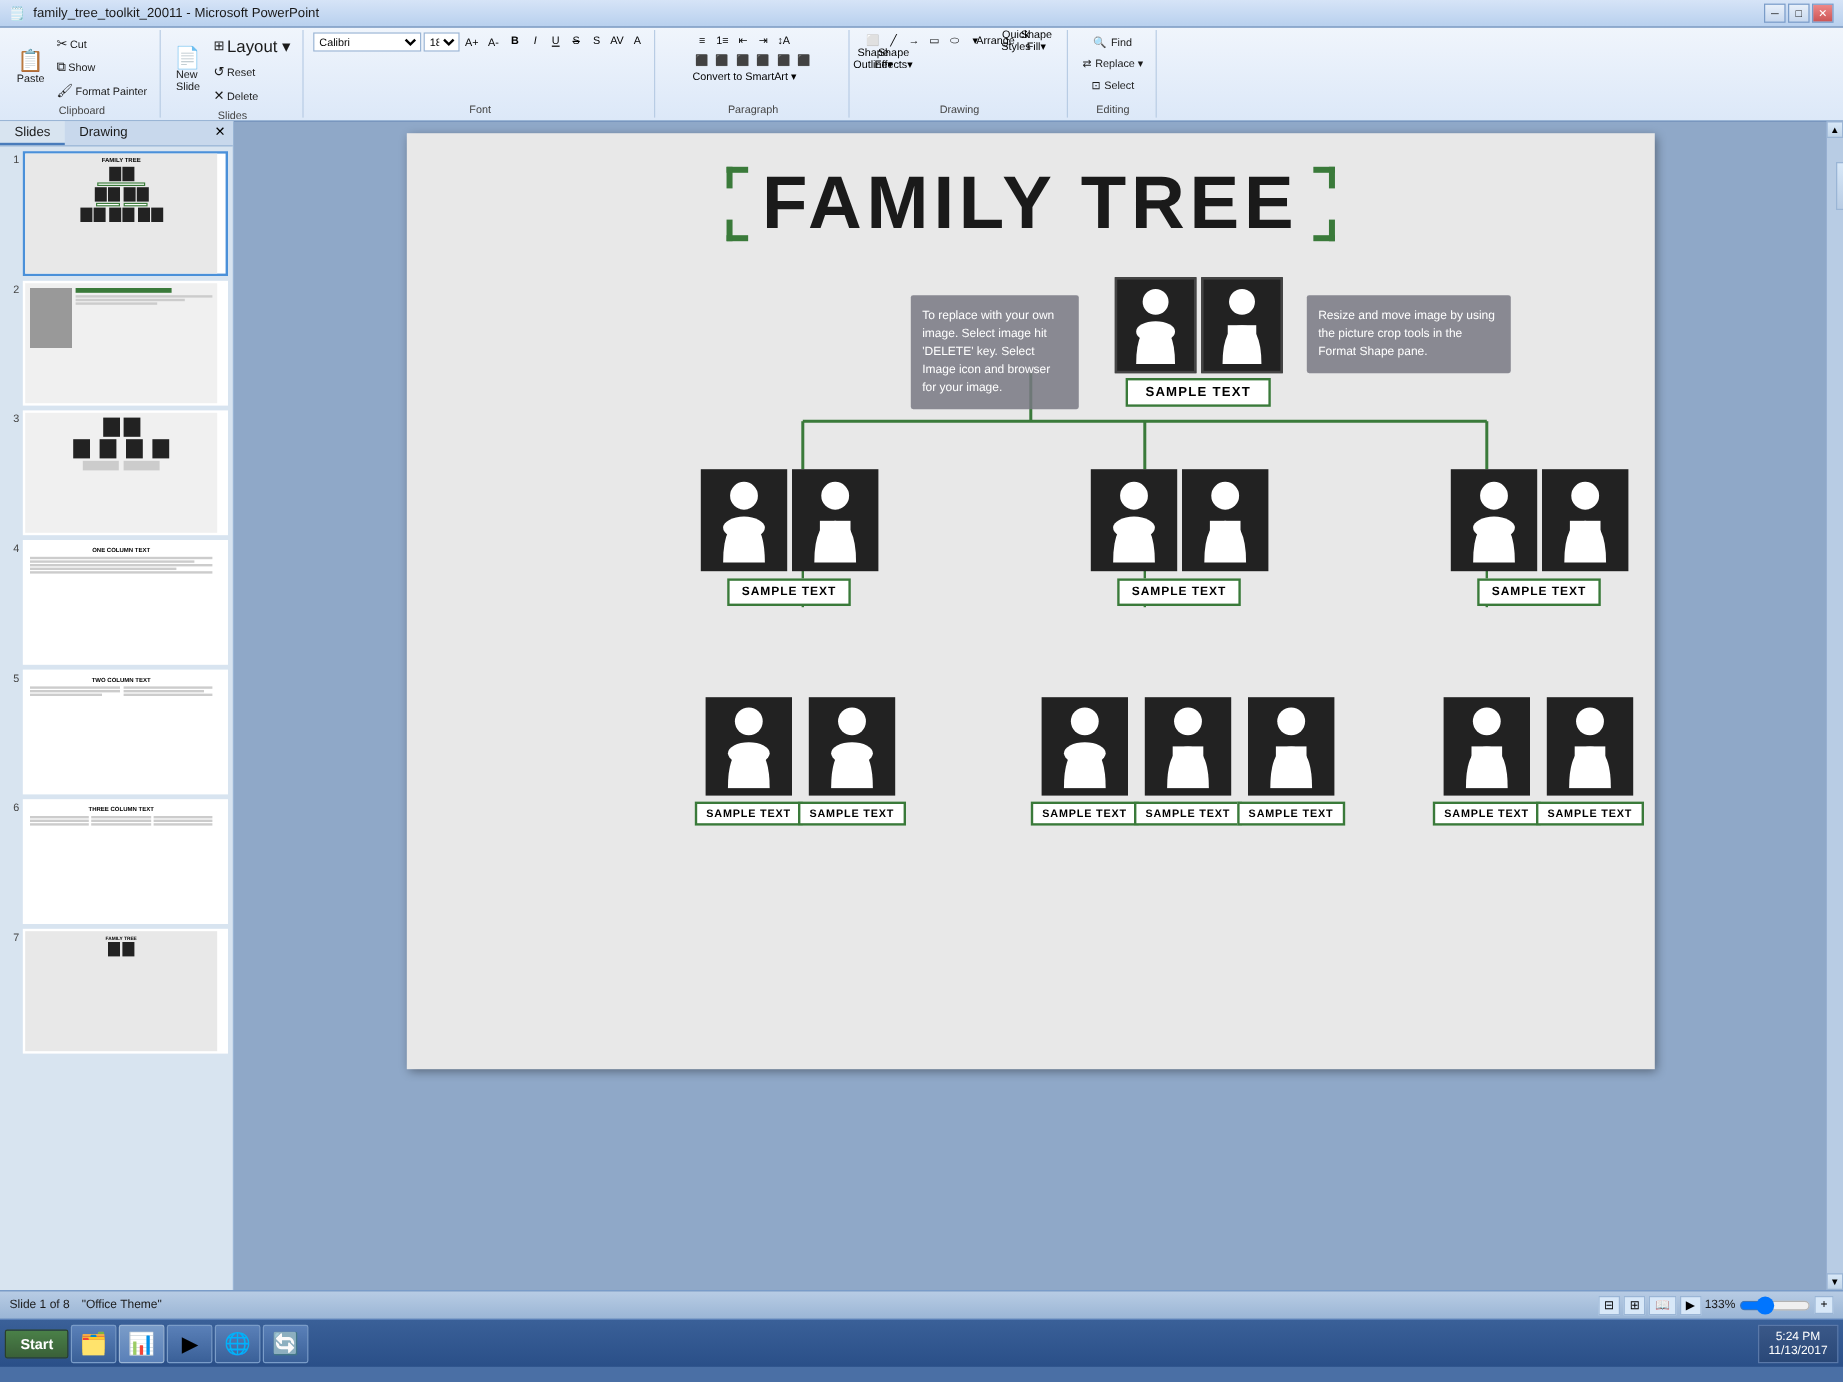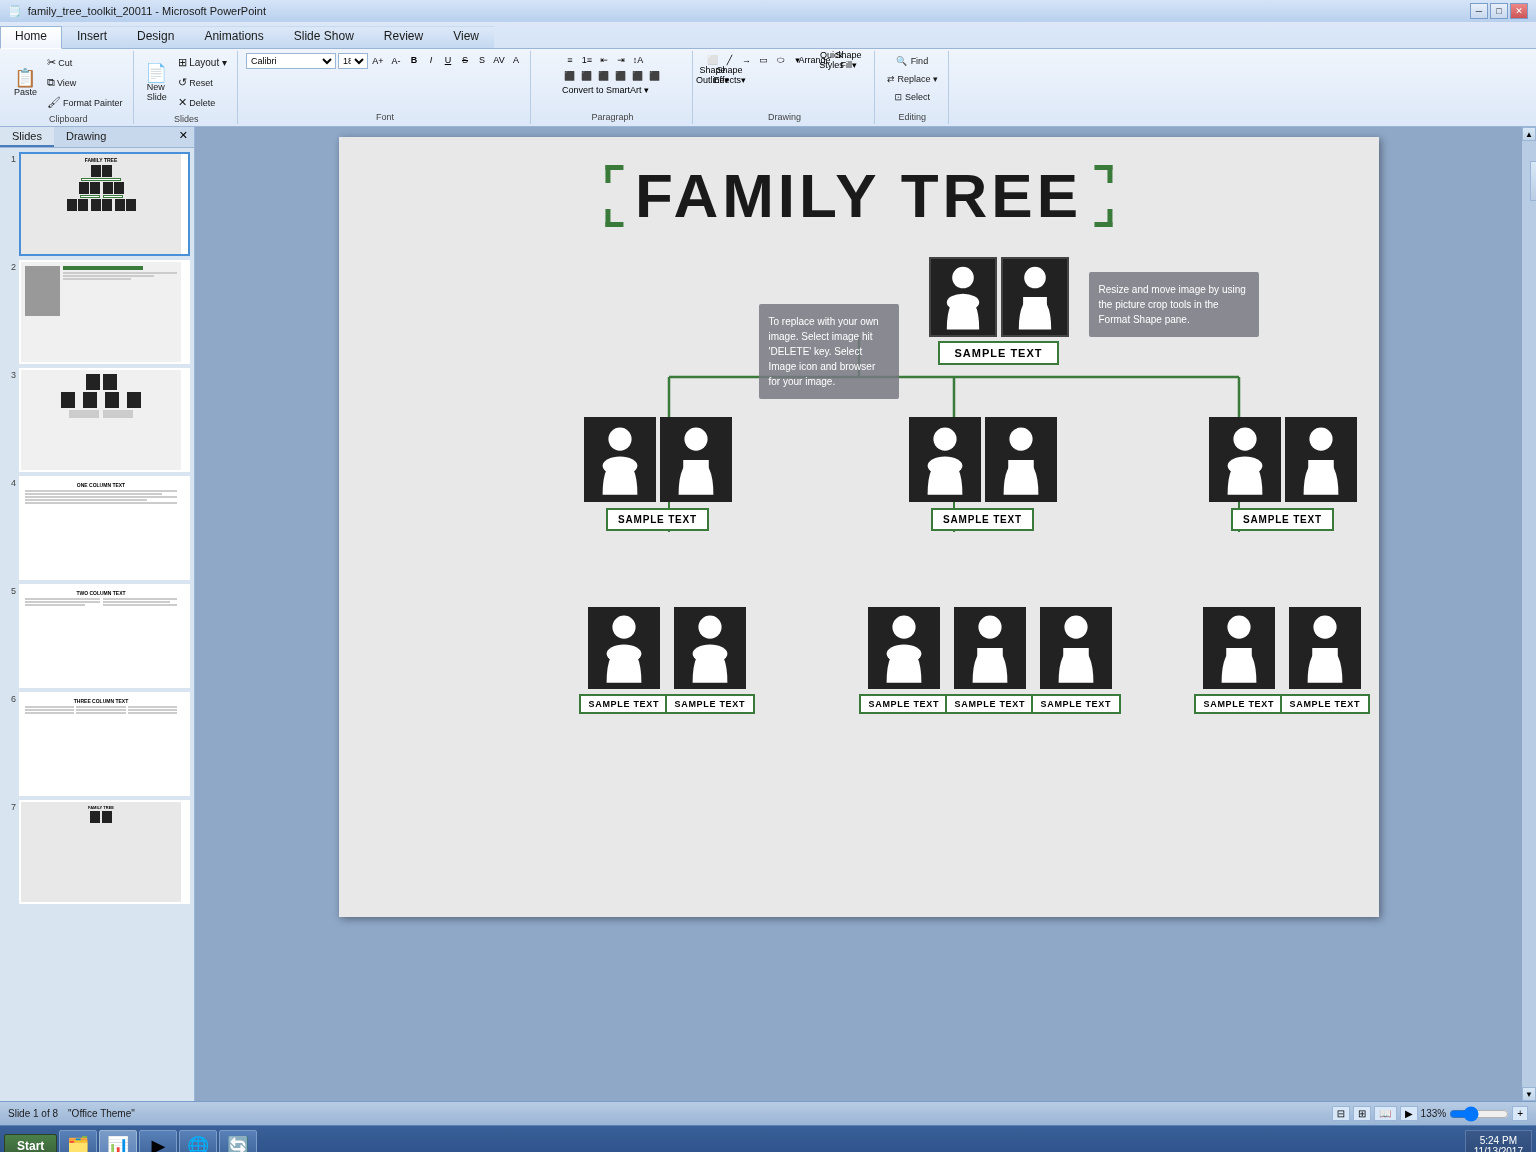--- a/index.html
+++ b/index.html
@@ -94,65 +94,56 @@
     <span>family_tree_toolkit_20011 - Microsoft PowerPoint</span>
   </div>
   <div class="title-bar-controls">
     <div class="tb-btn">─</div>
     <div class="tb-btn">□</div>
     <div class="tb-btn" style="background:linear-gradient(to bottom,#e88,#c55);color:white;">✕</div>
   </div>
 </div>
 
 <div class="ribbon">
-  <div class="ribbon-tabs">
-    <div class="ribbon-tab active">Home</div>
-    <div class="ribbon-tab">Insert</div>
-    <div class="ribbon-tab">Design</div>
-    <div class="ribbon-tab">Animations</div>
-    <div class="ribbon-tab">Slide Show</div>
-    <div class="ribbon-tab">Review</div>
-    <div class="ribbon-tab">View</div>
-  </div>
   <div class="ribbon-content">
 
     <div class="ribbon-group">
       <div class="ribbon-group-content">
         <div class="rib-btn">
           <span class="rib-icon">📋</span>
           <span>Paste</span>
         </div>
         <div style="display:flex;flex-direction:column;gap:1px;">
           <div class="rib-btn" style="flex-direction:row;gap:2px;">
             <span class="rib-icon-sm">✂</span>
             <span style="font-size:9px;text-align:right;">Cut</span>
           </div>
           <div class="rib-btn" style="flex-direction:row;gap:2px;">
             <span class="rib-icon-sm">⧉</span>
-            <span style="font-size:9px;">View</span>
+            <span style="font-size:9px;">Show</span>
           </div>
           <div class="rib-btn" style="flex-direction:row;gap:2px;">
             <span class="rib-icon-sm">🖌</span>
             <span style="font-size:9px;">Format Painter</span>
           </div>
         </div>
       </div>
       <div class="ribbon-group-label">Clipboard</div>
     </div>
 
     <div class="ribbon-group">
       <div class="ribbon-group-content">
         <div class="rib-btn">
           <span class="rib-icon">📄</span>
           <span>New<br>Slide</span>
         </div>
         <div style="display:flex;flex-direction:column;gap:1px;">
           <div class="rib-btn" style="flex-direction:row;gap:2px;">
             <span class="rib-icon-sm">⊞</span>
-            <span style="font-size:10px;">Layout ▾</span>
+            <span style="font-size:14px;">Layout ▾</span>
           </div>
           <div class="rib-btn" style="flex-direction:row;gap:2px;">
             <span class="rib-icon-sm">↺</span>
             <span style="font-size:9px;">Reset</span>
           </div>
           <div class="rib-btn" style="flex-direction:row;gap:2px;">
             <span class="rib-icon-sm">✕</span>
             <span style="font-size:9px;">Delete</span>
           </div>
         </div>
@@ -429,21 +420,21 @@
                 <div style="position:absolute;bottom:0;left:0;width:18px;height:18px;border-bottom:5px solid #3a7a3a;border-left:5px solid #3a7a3a;"></div>
               </div>
               <div style="font-size:62px;font-weight:900;color:#1a1a1a;font-family:'Arial Black',sans-serif;letter-spacing:4px;line-height:1;">FAMILY TREE</div>
               <div style="position:absolute;right:0;top:0;bottom:0;width:22px;">
                 <div style="position:absolute;top:0;right:0;width:18px;height:18px;border-top:5px solid #3a7a3a;border-right:5px solid #3a7a3a;"></div>
                 <div style="position:absolute;bottom:0;right:0;width:18px;height:18px;border-bottom:5px solid #3a7a3a;border-right:5px solid #3a7a3a;"></div>
               </div>
             </div>
           </div>
 
-          <div class="info-box" style="left:420px;top:135px;width:140px;margin-top:32px;">
+          <div class="info-box" style="left:420px;top:135px;width:140px;">
             <span>To replace with your own image. Select image hit 'DELETE' key. Select Image icon and browser for your image.</span>
           </div>
 
           <div style="position:absolute;left:590px;top:120px;display:flex;gap:4px;flex-direction:column;align-items:center;">
             <div style="display:flex;gap:4px;">
 
               <div style="width:68px;height:80px;background:#222;display:flex;align-items:center;justify-content:center;border:2px solid #444;">
                 <svg viewBox="0 0 50 60" width="54" height="68">
                   <circle cx="25" cy="12" r="10" fill="white"></circle>
                   <path d="M10 60 Q10 30 25 30 Q40 30 40 60" fill="white"></path>

